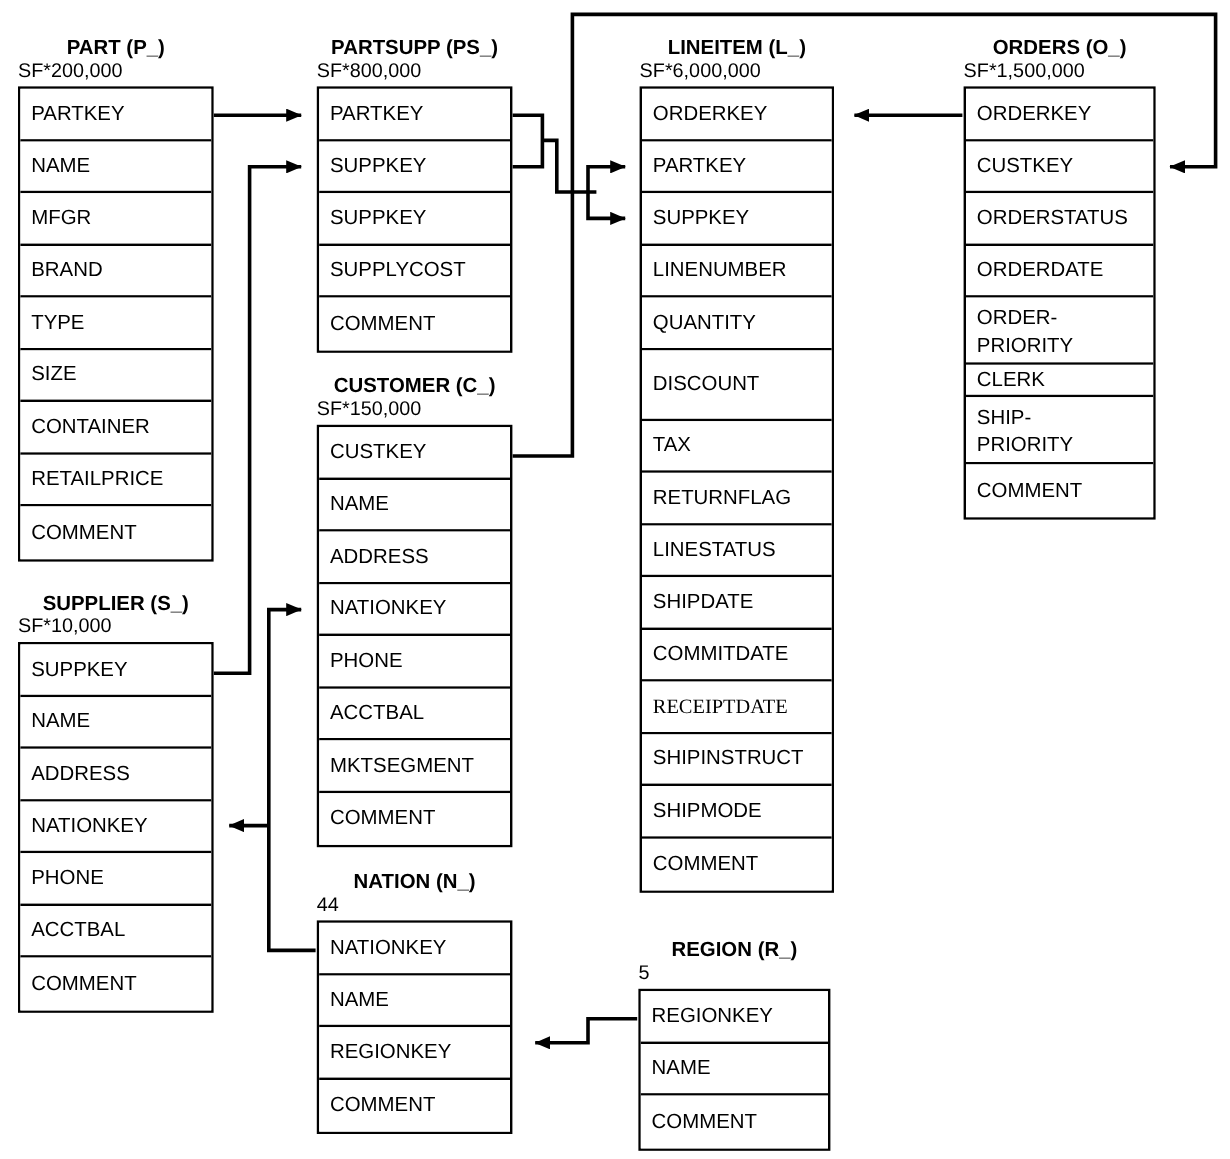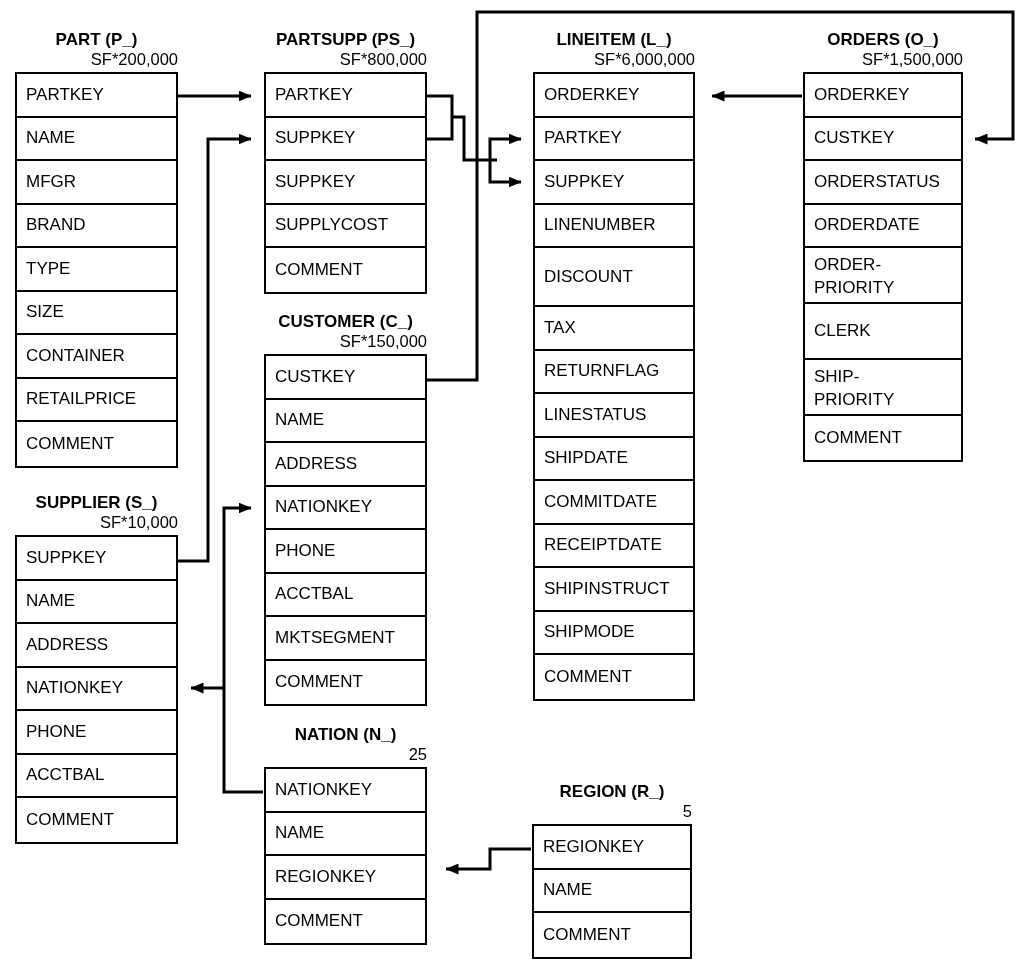--- a/index.html
+++ b/index.html
@@ -3,21 +3,21 @@
 <meta charset="utf-8">
 <style>
   html,body{margin:0;padding:0;background:#ffffff;}
   body{width:1025px;height:966px;position:relative;overflow:hidden;
        font-family:"Liberation Sans","DejaVu Sans",sans-serif;color:#000;}
   #canvas{position:absolute;left:0;top:0;width:1025px;height:966px;}
   .wires{position:absolute;left:0;top:0;width:1025px;height:966px;pointer-events:none;}
 
   .entity{position:absolute;}
   .ent-title{text-align:center;font-weight:bold;font-size:17px;line-height:20px;white-space:nowrap;}
-  .ent-card{text-align:right;font-size:16.5px;line-height:19px;white-space:nowrap;}
+  .ent-card{text-align:left;font-size:16.5px;line-height:19px;white-space:nowrap;}
   .ent-box{border:2.5px solid #000;box-sizing:border-box;background:#fff;}
   .fld{border-bottom:2.5px solid #000;box-sizing:border-box;display:flex;align-items:center;
        padding-left:9px;font-size:17px;line-height:20px;white-space:nowrap;background:#fff;}
   .fld:last-child{border-bottom:none;}
   .fld.two-line{display:block;padding-top:5px;}
   .fld.two-line span{display:block;line-height:23px;}
   .fld.overflow{overflow:visible;}
 </style>
 </head>
 <body>
@@ -81,46 +81,47 @@
   </div>
 
   <div class="entity" style="left:533px;top:30px;width:162px;">
     <div class="ent-title">LINEITEM (L_)</div>
     <div class="ent-card">SF*6,000,000</div>
     <div class="ent-box" style="margin-top:3px;">
       <div class="fld" style="height:43.5px;">ORDERKEY</div>
       <div class="fld" style="height:43.5px;">PARTKEY</div>
       <div class="fld" style="height:43.5px;">SUPPKEY</div>
       <div class="fld" style="height:43.5px;">LINENUMBER</div>
+      <div class="fld" style="height:43.5px;">QUANTITY</div>
       <div class="fld" style="height:59px;">DISCOUNT</div>
       <div class="fld" style="height:43.5px;">TAX</div>
       <div class="fld" style="height:43.5px;">RETURNFLAG</div>
       <div class="fld" style="height:43.5px;">LINESTATUS</div>
       <div class="fld" style="height:43.5px;">SHIPDATE</div>
       <div class="fld" style="height:43.5px;">COMMITDATE</div>
-      <div class="fld" style="height:43.5px;">RECEIPTDATE</div>
+      <div class="fld" style="height:43.5px;font-family:Liberation Serif, serif;">RECEIPTDATE</div>
       <div class="fld" style="height:43.5px;">SHIPINSTRUCT</div>
       <div class="fld" style="height:43.5px;">SHIPMODE</div>
       <div class="fld" style="height:43.5px;">COMMENT</div>
     </div>
   </div>
 
   <div class="entity" style="left:803px;top:30px;width:160px;">
     <div class="ent-title">ORDERS (O_)</div>
     <div class="ent-card">SF*1,500,000</div>
     <div class="ent-box" style="margin-top:3px;">
       <div class="fld" style="height:43.5px;">ORDERKEY</div>
       <div class="fld" style="height:43.5px;">CUSTKEY</div>
       <div class="fld" style="height:43.5px;">ORDERSTATUS</div>
       <div class="fld" style="height:43.5px;">ORDERDATE</div>
       <div class="fld two-line" style="height:56px;">
         <span>ORDER-</span>
         <span>PRIORITY</span>
       </div>
-      <div class="fld" style="height:56px;">CLERK</div>
+      <div class="fld" style="height:27px;">CLERK</div>
       <div class="fld two-line" style="height:56px;">
         <span>SHIP-</span>
         <span>PRIORITY</span>
       </div>
       <div class="fld" style="height:43.5px;">COMMENT</div>
     </div>
   </div>
 
   <div class="entity" style="left:264px;top:312px;width:163px;">
     <div class="ent-title">CUSTOMER (C_)</div>
@@ -146,21 +147,21 @@
       <div class="fld" style="height:43.5px;">ADDRESS</div>
       <div class="fld" style="height:43.5px;">NATIONKEY</div>
       <div class="fld" style="height:43.5px;">PHONE</div>
       <div class="fld" style="height:43.5px;">ACCTBAL</div>
       <div class="fld" style="height:43.5px;">COMMENT</div>
     </div>
   </div>
 
   <div class="entity" style="left:264px;top:725px;width:163px;">
     <div class="ent-title">NATION (N_)</div>
-    <div class="ent-card">25</div>
+    <div class="ent-card">44</div>
     <div class="ent-box" style="margin-top:3px;">
       <div class="fld" style="height:43.5px;">NATIONKEY</div>
       <div class="fld" style="height:43.5px;">NAME</div>
       <div class="fld" style="height:43.5px;">REGIONKEY</div>
       <div class="fld" style="height:43.5px;">COMMENT</div>
     </div>
   </div>
 
   <div class="entity" style="left:532px;top:782px;width:160px;">
     <div class="ent-title">REGION (R_)</div>

